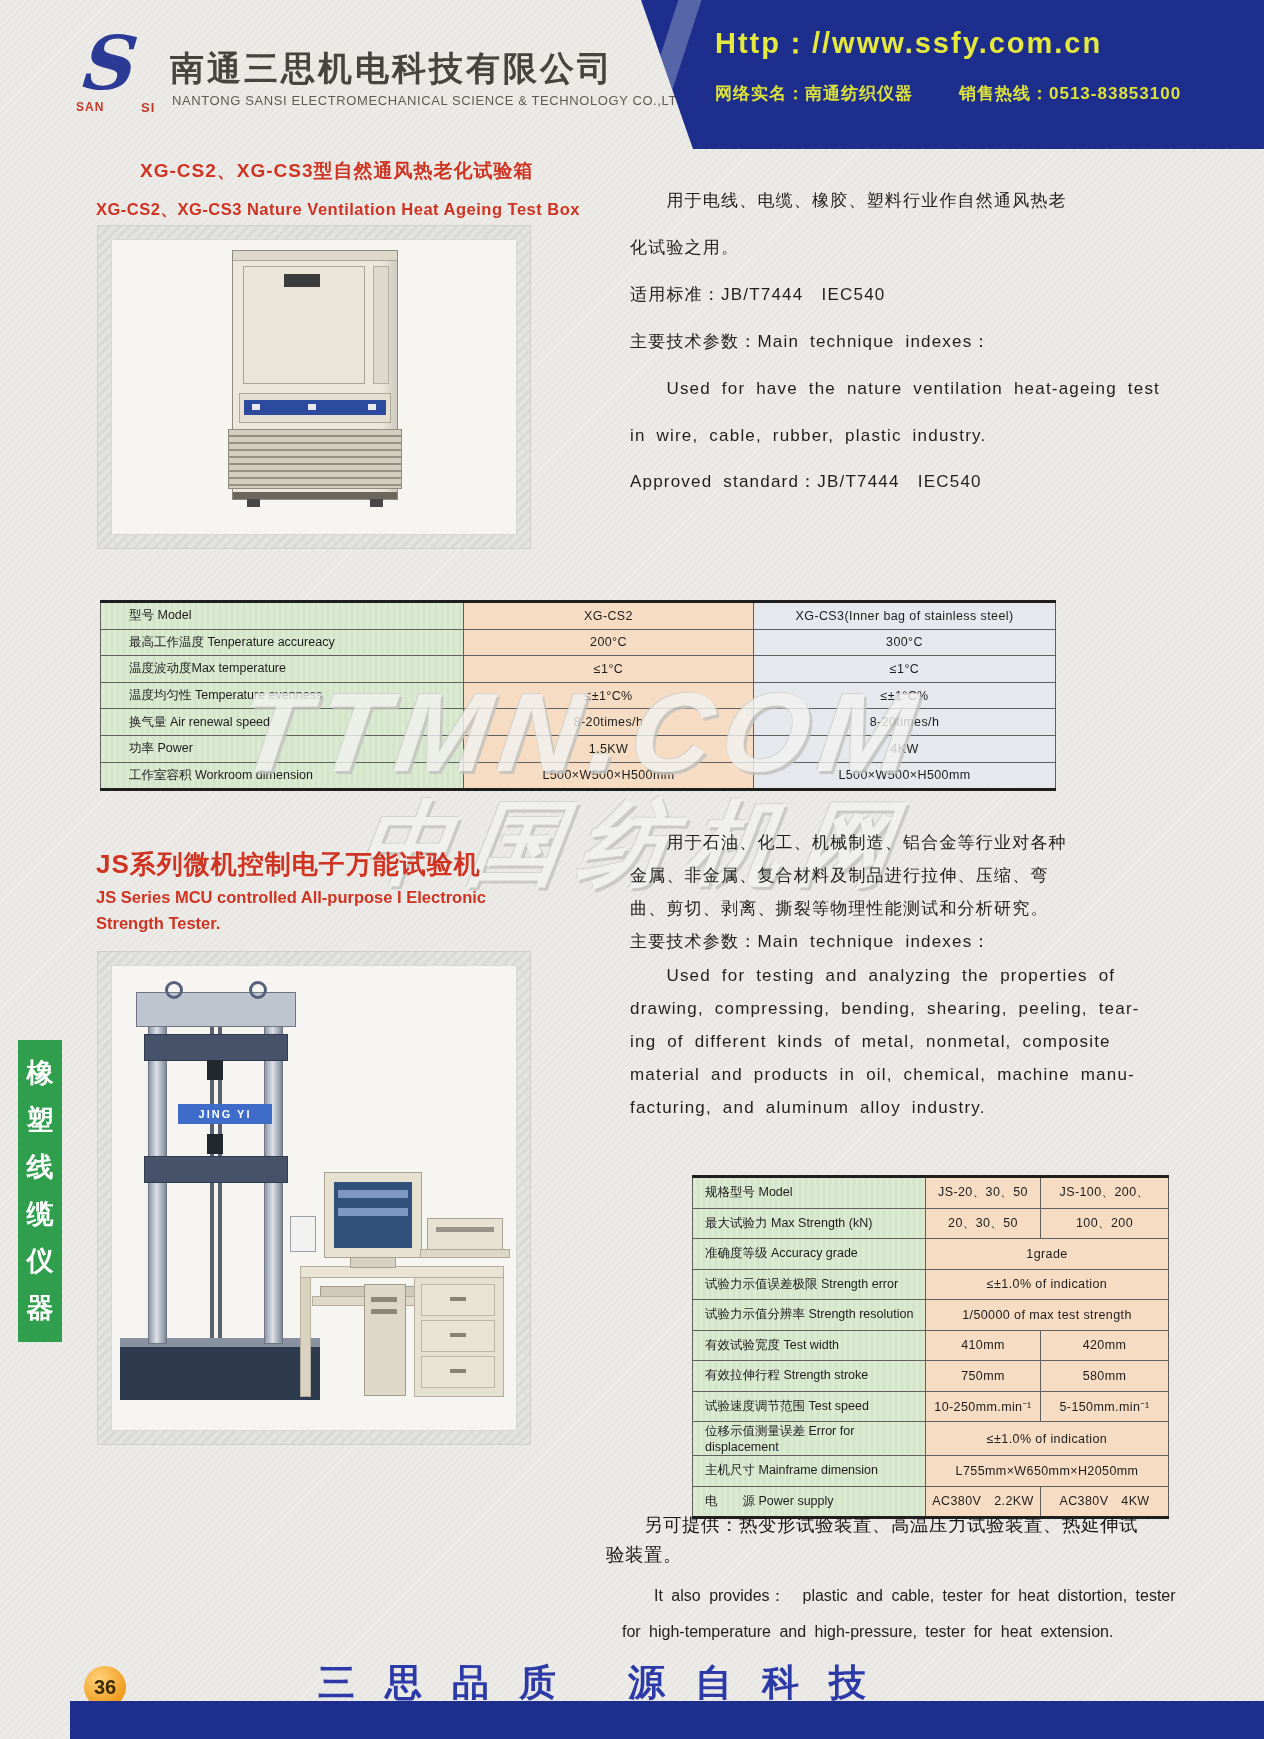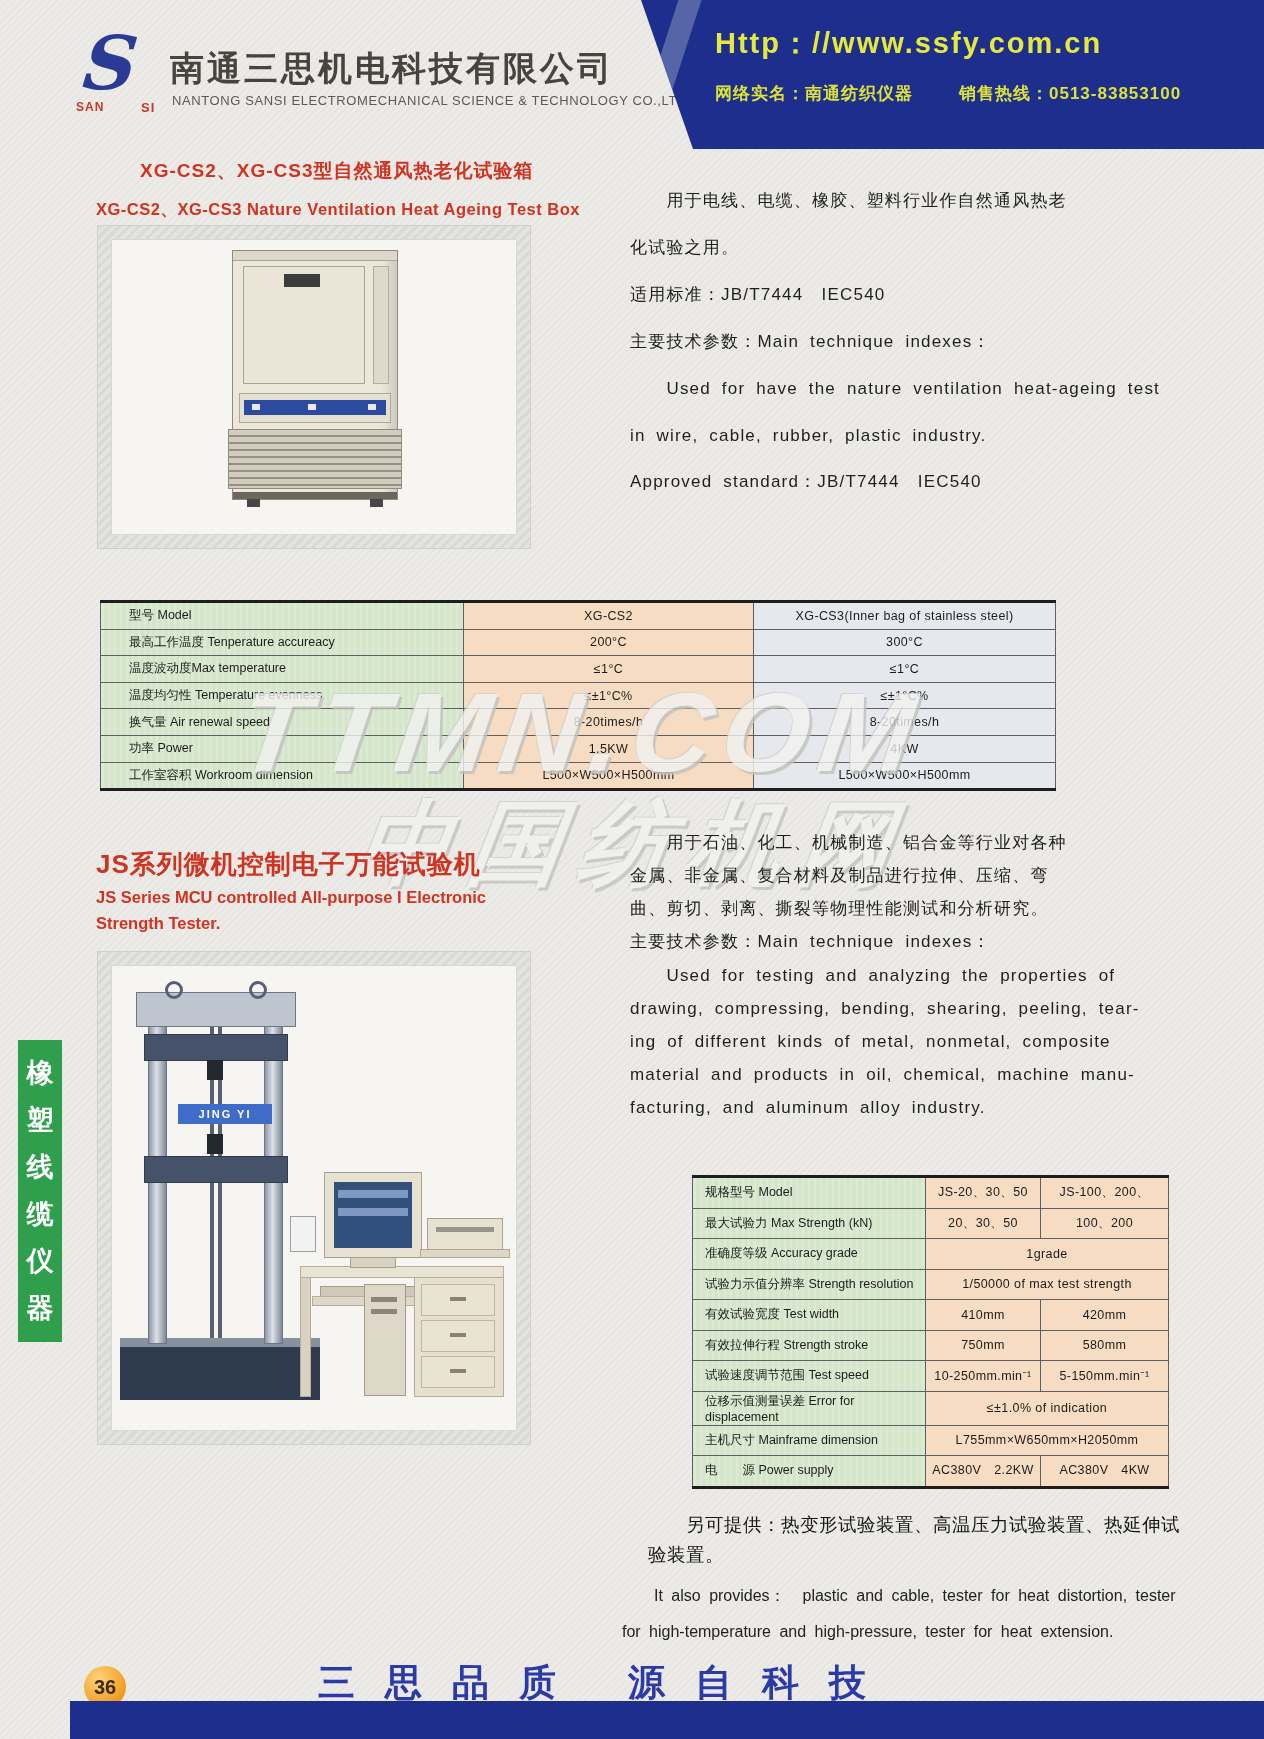--- a/index.html
+++ b/index.html
@@ -38,21 +38,21 @@
   .p-title{font-weight:bold;color:#cf3322;letter-spacing:1px;}
   .p1-title{left:96px;top:158px;font-size:19px;margin-left:44px;}
   .p1-sub{left:96px;top:199px;font-size:16.5px;font-weight:600;color:#cf3322;letter-spacing:0.5px;}
   .p2-title{left:96px;top:847px;font-size:26px;z-index:7;}
   .p2-sub{left:96px;top:884px;font-size:16.5px;font-weight:600;color:#cf3322;line-height:1.6;z-index:7;}
 
   
   .desc{width:552px;color:#1f1f1f;font-size:17px;letter-spacing:1.2px;word-spacing:5px;}
   .desc1{left:630px;top:178px;line-height:2.76;}
   .desc2{left:630px;top:826px;line-height:1.95;z-index:7;}
-  .note-cn{left:648px;top:1510px;width:565px;font-size:18.5px;color:#161616;line-height:1.6;letter-spacing:0.5px;}
+  .note-cn{left:606px;top:1510px;width:565px;font-size:18.5px;color:#161616;line-height:1.6;letter-spacing:0.5px;}
   .note-en{left:622px;top:1578px;width:565px;font-size:16px;color:#222;line-height:2.25;word-spacing:4px;}
 
   
   .frame{background:repeating-linear-gradient(135deg,#d9d9d6 0 3px,#e3e3e0 3px 7px);
     box-shadow:0 0 0 1px #cfcfcb;}
   .frame .photo{position:absolute;inset:13px;background:#f6f5f2;border:1px solid #d8d7d3;}
   .frame1{left:98px;top:226px;width:432px;height:322px;}
   .frame2{left:98px;top:952px;width:432px;height:492px;}
 
   
@@ -324,20 +324,24 @@
         <tr>
           <td class="c-label">最大试验力 Max Strength (kN)</td>
           <td class="c-val v0">20、30、50</td>
           <td class="c-val v1">100、200</td>
         </tr>
         <tr>
           <td class="c-label">准确度等级 Accuracy grade</td>
           <td class="c-val v0" colspan="2">1grade</td>
         </tr>
         <tr>
+          <td class="c-label">试验力示值误差极限 Strength error</td>
+          <td class="c-val v0" colspan="2">≤±1.0% of indication</td>
+        </tr>
+        <tr>
           <td class="c-label">试验力示值分辨率 Strength resolution</td>
           <td class="c-val v0" colspan="2">1/50000 of max test strength</td>
         </tr>
         <tr>
           <td class="c-label">有效试验宽度 Test width</td>
           <td class="c-val v0">410mm</td>
           <td class="c-val v1">420mm</td>
         </tr>
         <tr>
           <td class="c-label">有效拉伸行程 Strength stroke</td>

